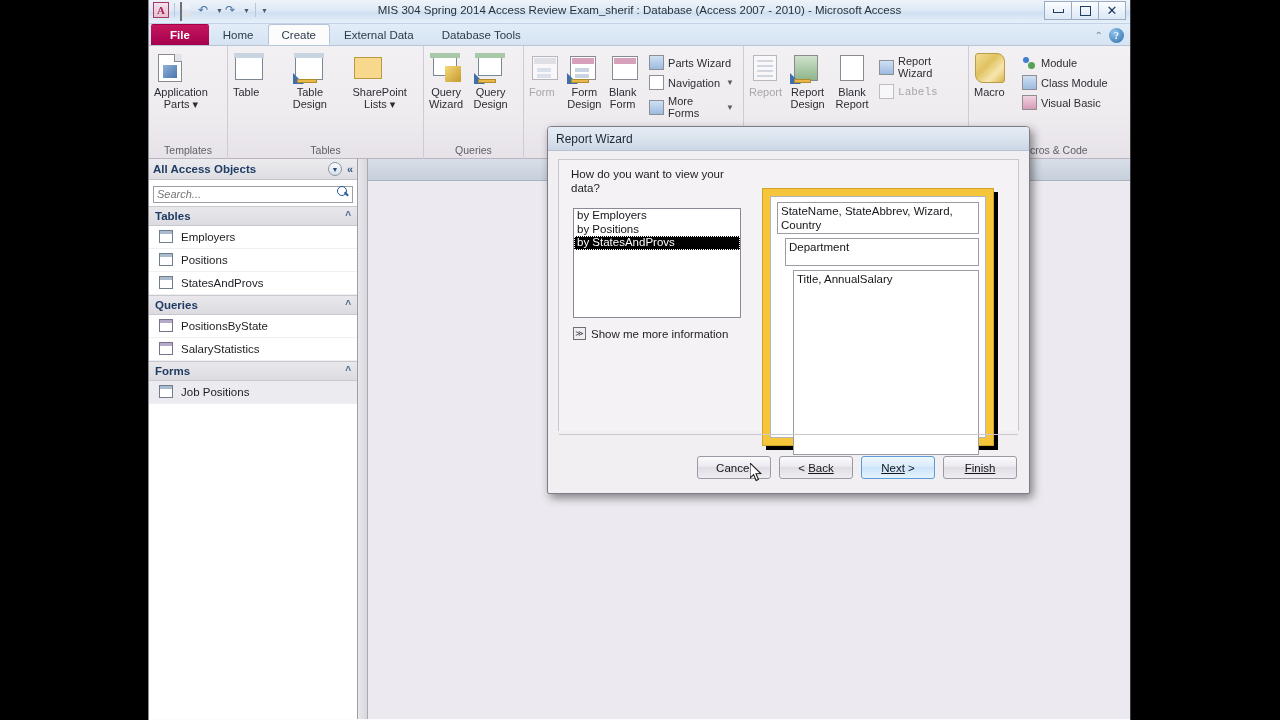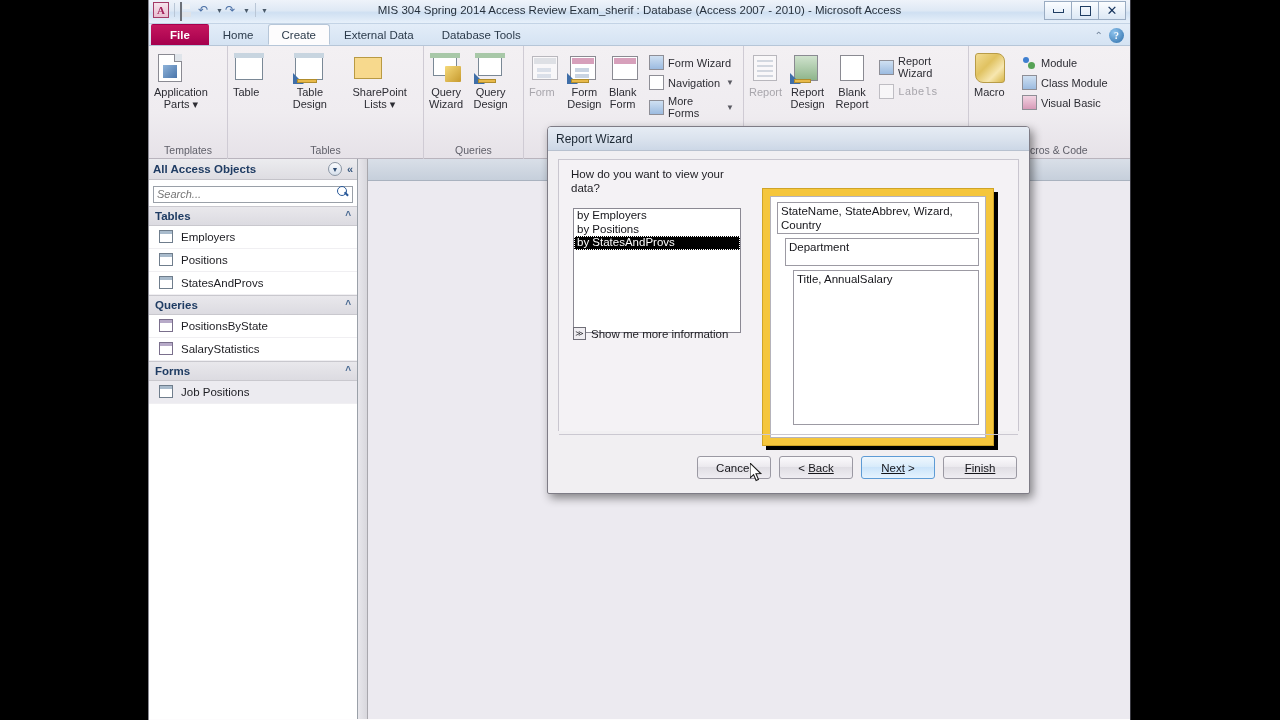--- a/index.html
+++ b/index.html
@@ -245,21 +245,21 @@
     position: absolute; left: 10px; top: 32px; right: 10px; bottom: 62px;
     background: #f4f2f5;
     border: 1px solid #c9c6cf;
     border-bottom: none;
   }
   .dlg-q {
     position: absolute; left: 12px; top: 8px; width: 175px;
     font-size: 11.5px; color: #1d1d22; line-height: 13.5px;
   }
   .listbox {
-    position: absolute; left: 14px; top: 48px; width: 168px; height: 125px;
+    position: absolute; left: 14px; top: 48px; width: 168px; height: 110px;
     background: #fff; border: 1px solid #8b8993;
     overflow: hidden;
   }
   .lb-item {
     height: 13.5px; padding-left: 3px; font-size: 11.5px; color: #15151a;
     line-height: 13.5px;
   }
   .lb-item.sel { background: #000; color: #fff; outline: 1px dotted #fff; outline-offset: -1px; }
   .showmore {
     position: absolute; left: 14px; top: 167px;
@@ -286,21 +286,21 @@
     width: 100%; height: 100%; background: #fff; border: 1px solid #b5b3bb;
     padding: 5px 6px; position: relative;
   }
   .pv-box {
     border: 1px solid #9c9aa3; background: #fff;
     font-size: 11.5px; color: #15151a; padding: 1px 3px;
     line-height: 14px;
   }
   .pv-b1 { margin: 0 0 4px 0; height: 32px; }
   .pv-b2 { margin: 0 0 4px 8px; height: 28px; }
-  .pv-b3 { margin: 0 0 0 16px; height: 155px; }
+  .pv-b3 { margin: 0 0 0 16px; height: 185px; }
 
   .dlg-sep {
     position: absolute; left: 11px; right: 11px; bottom: 58px;
     height: 1px; background: #cbc8d1;
   }
   .dlg-buttons {
     position: absolute; right: 12px; bottom: 14px;
     display: flex; gap: 8px;
   }
   .dbtn {
@@ -466,21 +466,21 @@
             <div class="ico-form">
                 <span class="bar"></span>
               </div>
           </div>
           <div class="lbl"><span>Blank</span><br>
             <span>Form</span></div>
         </div>
         <div class="smallrow">
           <div class="smallbtn">
             <span class="sico blue"></span>
-            <span>Form Wizard</span>
+            <span>Parts Wizard</span>
           </div>
           <div class="smallbtn">
             <span class="sico"></span>
             <span>Navigation</span>
             <span class="dd">▼</span>
           </div>
           <div class="smallbtn">
             <span class="sico blue"></span>
             <span>More Forms</span>
             <span class="dd">▼</span>

